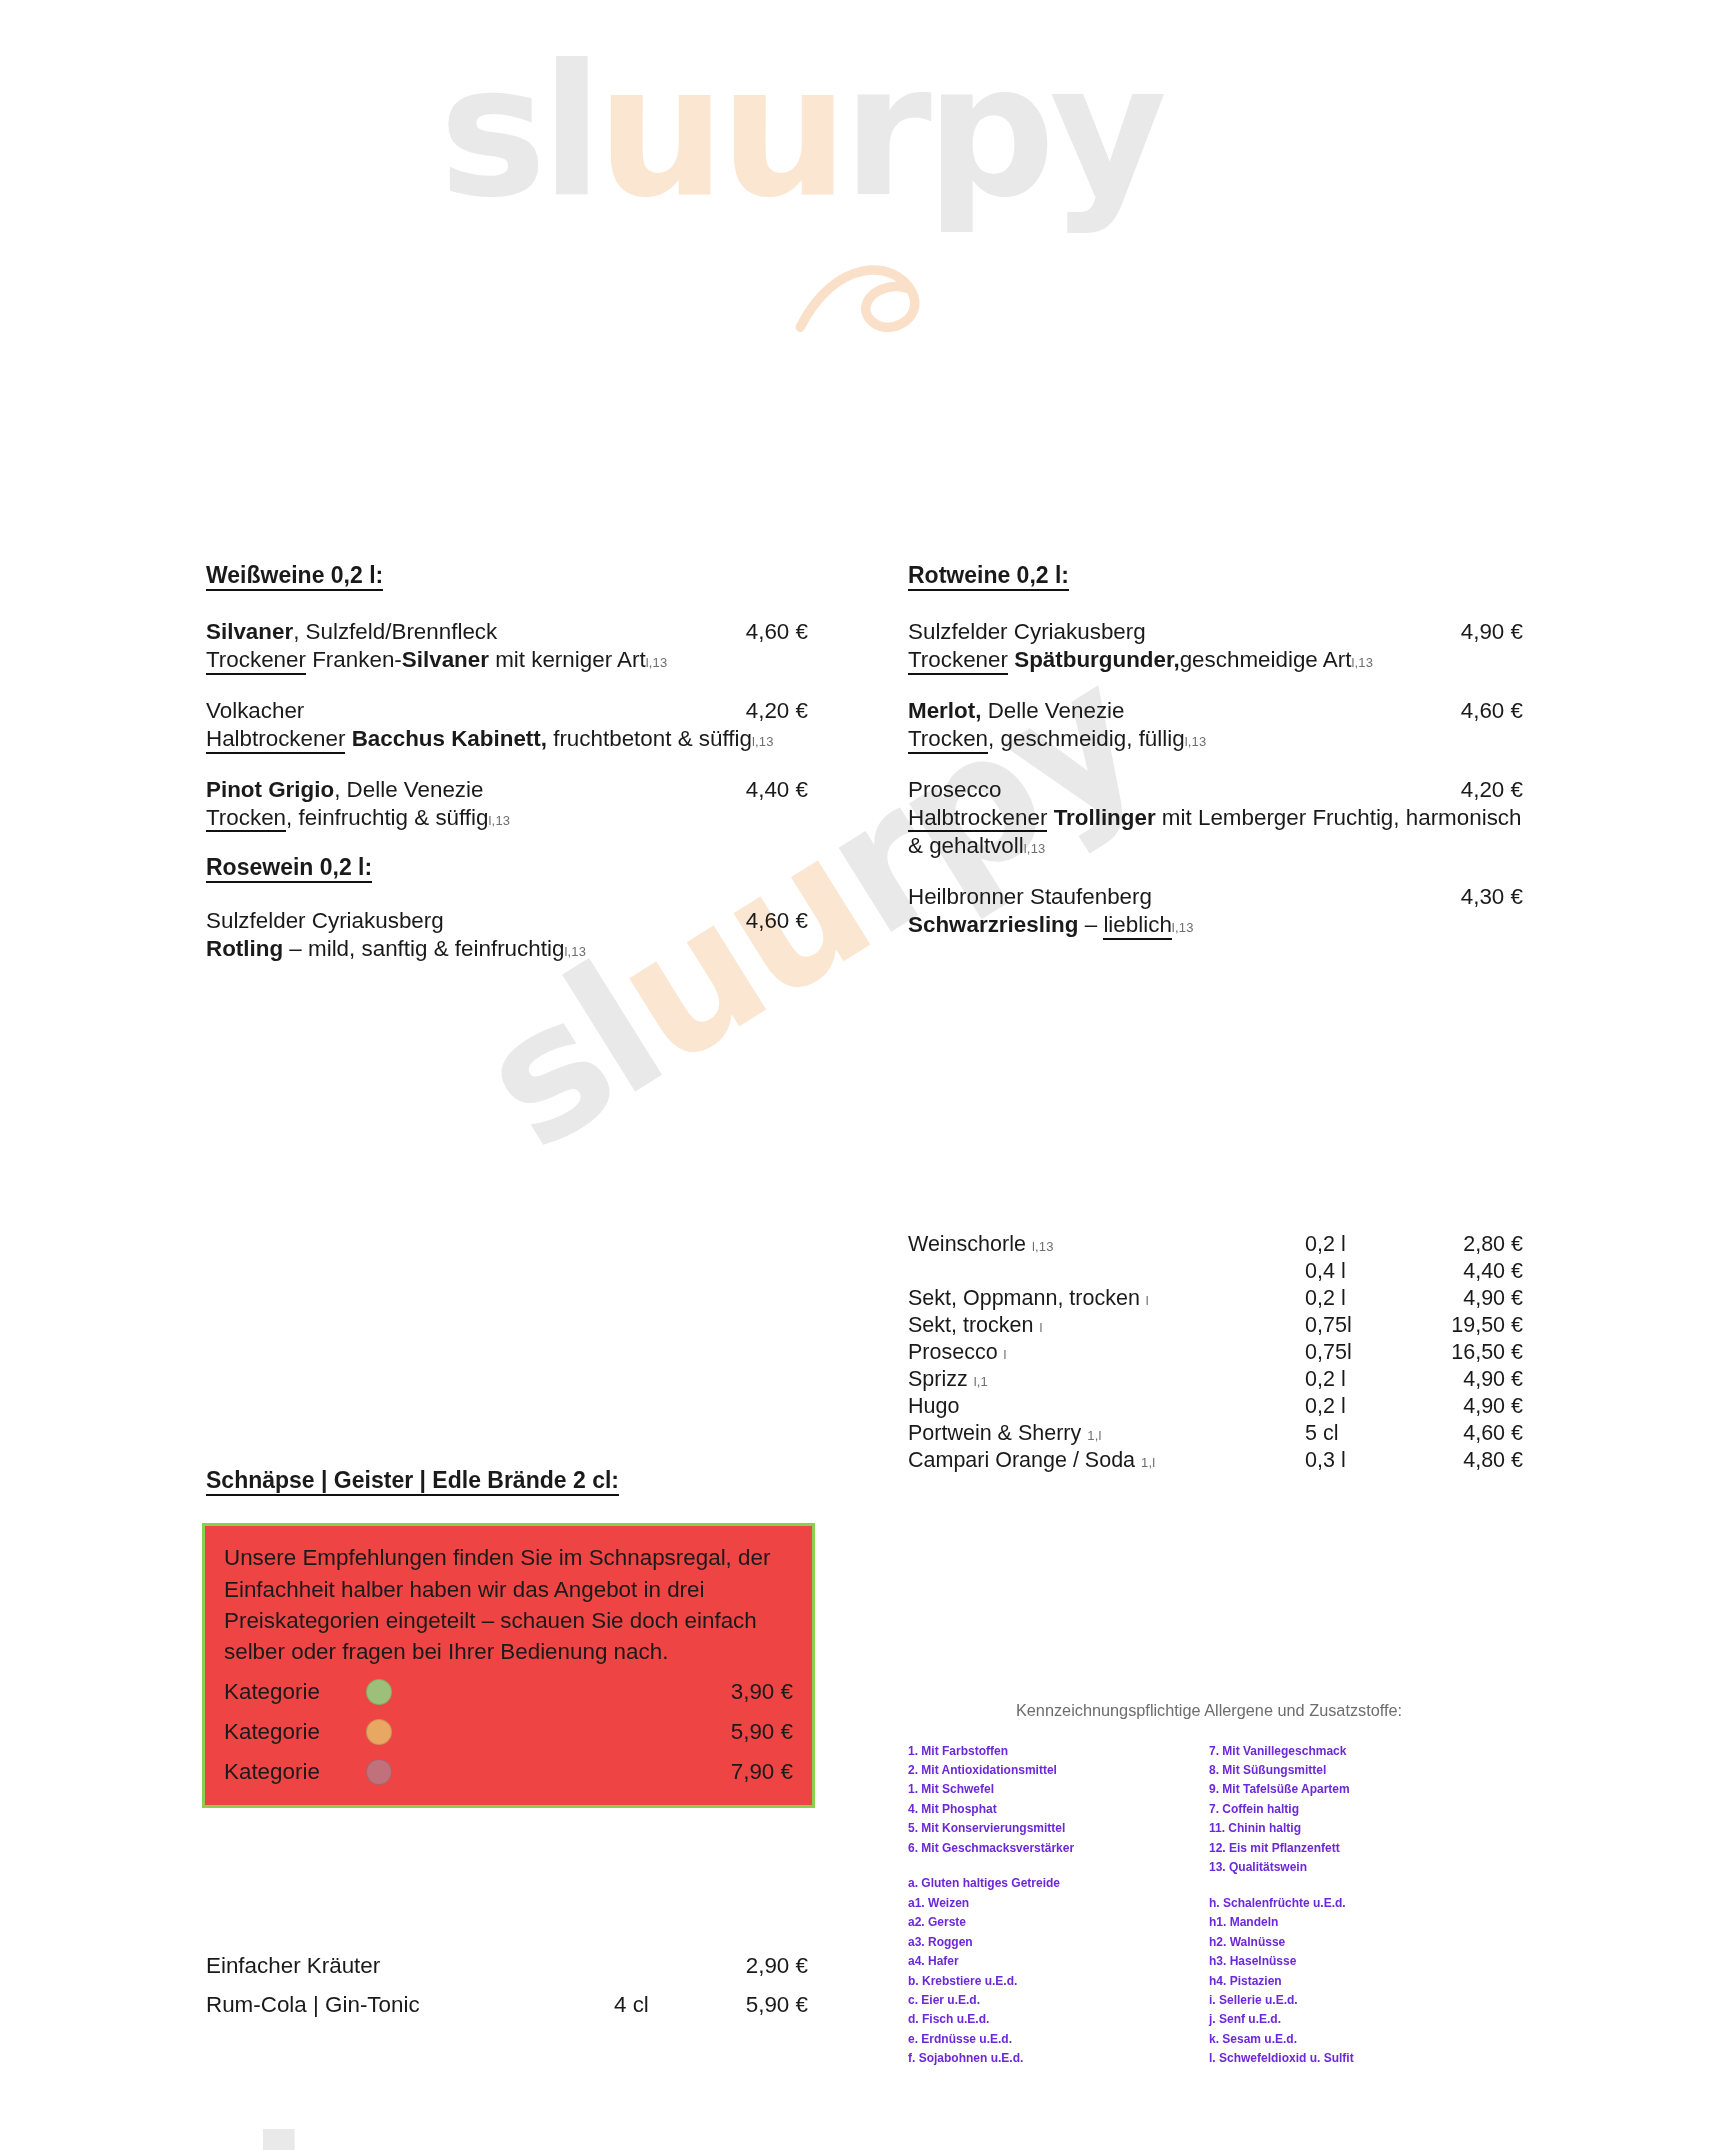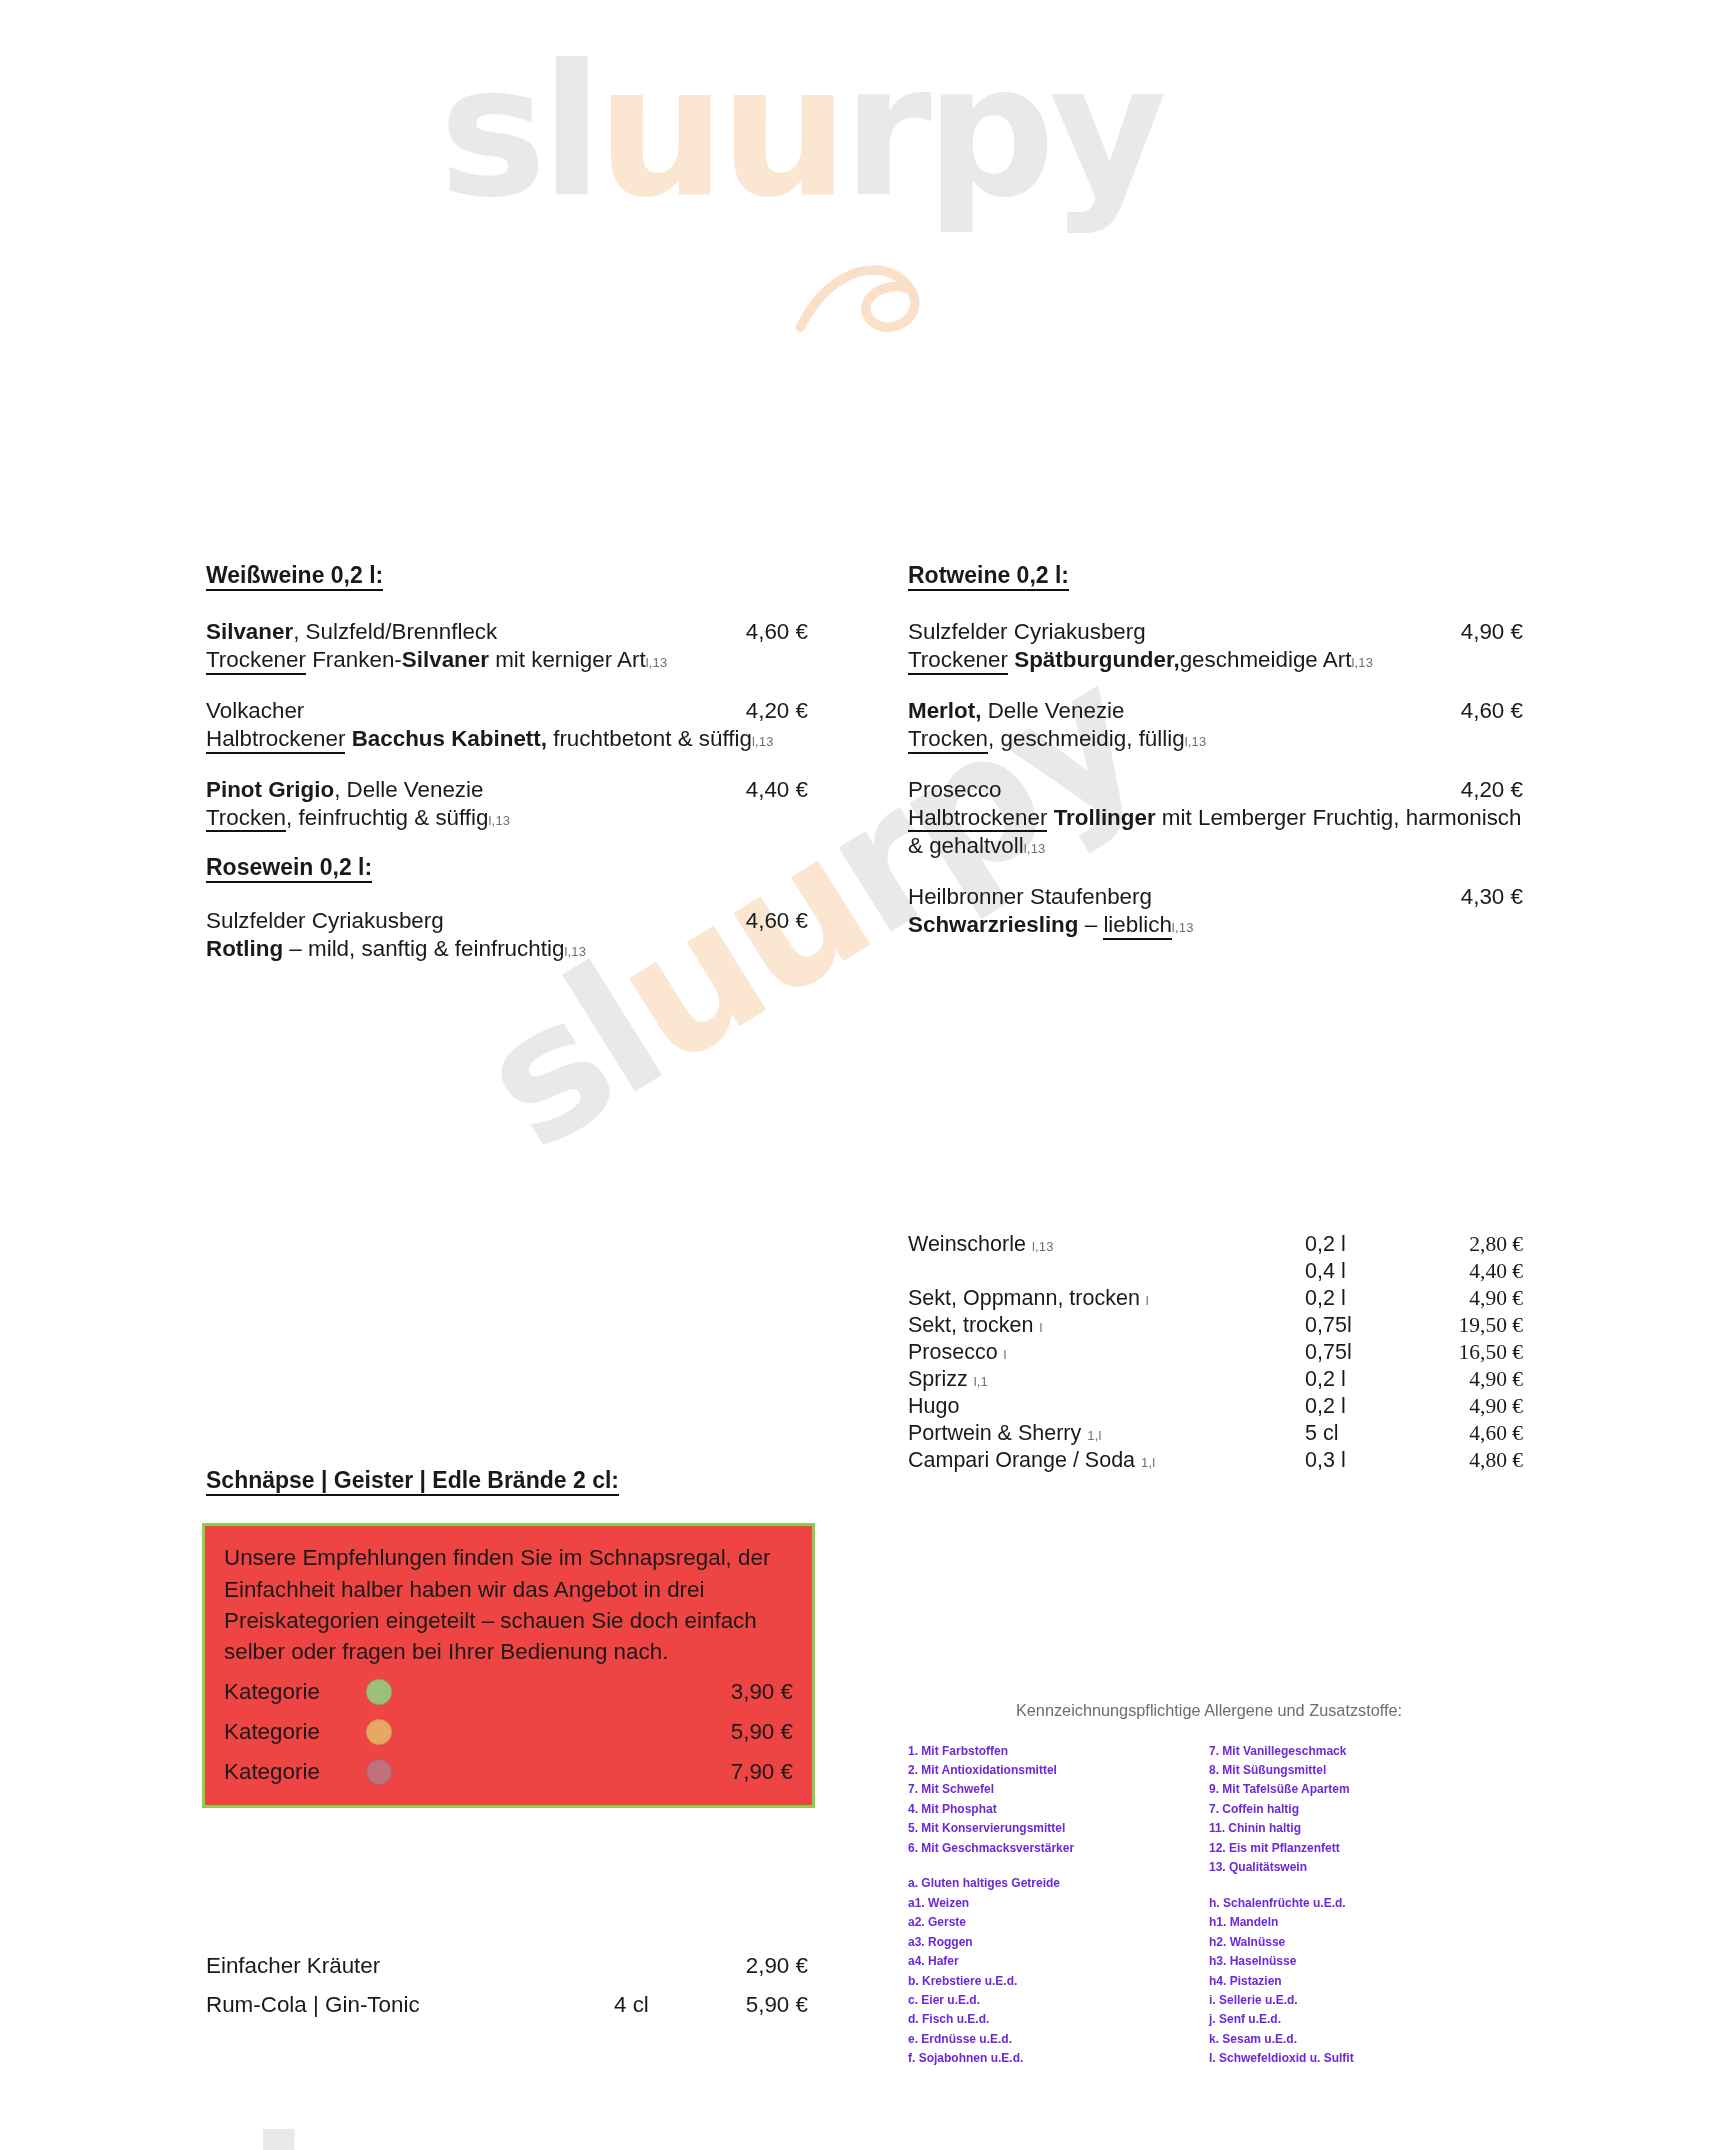--- a/index.html
+++ b/index.html
@@ -52,21 +52,21 @@
 
   
   .drinks { position:absolute; left:908px; top:1228px; width:615px; }
   .drinks .drow {
     display:flex; align-items:flex-end; font-size:21.5px; line-height:1.0;
     height:27px;
     gap:30px;
   }
   .drinks .dname { width:379px; }
   .drinks .dvol  { width:86px; text-align:left; }
-  .drinks .dprice{ width:108px; text-align:right;font-family:Liberation Serif, serif; }
+  .drinks .dprice{ width:108px; text-align:right; }
 
   
   .schnaps-head { position:absolute; left:206px; top:1468px; }
   .schnaps-box {
     position:absolute; left:202px; top:1523px; width:613px;
     background:#ef4444; border:3.9px solid #8ccf4e; box-sizing:border-box;
     padding:16.3px 19px 13px 19px;
   }
   .schnaps-box p { margin:0; font-size:22.4px; line-height:1.40; }
   .kat-list { margin-top:4px; }
@@ -281,21 +281,21 @@
       <div class="dprice">5,90 €</div>
     </div>
   </div>
 
   <div class="allerg">
     <div class="title">Kennzeichnungspflichtige Allergene und Zusatzstoffe:</div>
     <div class="grid">
       <div class="acol" id="alNumL">
           <div class="li">1. Mit Farbstoffen</div>
           <div class="li">2. Mit Antioxidationsmittel</div>
-          <div class="li">7. Mit Schwefel</div>
+          <div class="li">1. Mit Schwefel</div>
           <div class="li">4. Mit Phosphat</div>
           <div class="li">5. Mit Konservierungsmittel</div>
           <div class="li">6. Mit Geschmacksverstärker</div>
           <div class="gap"></div>
           <div class="li">a. Gluten haltiges Getreide</div>
           <div class="li">a1. Weizen</div>
           <div class="li">a2. Gerste</div>
           <div class="li">a3. Roggen</div>
           <div class="li">a4. Hafer</div>
           <div class="li">b. Krebstiere u.E.d.</div>

